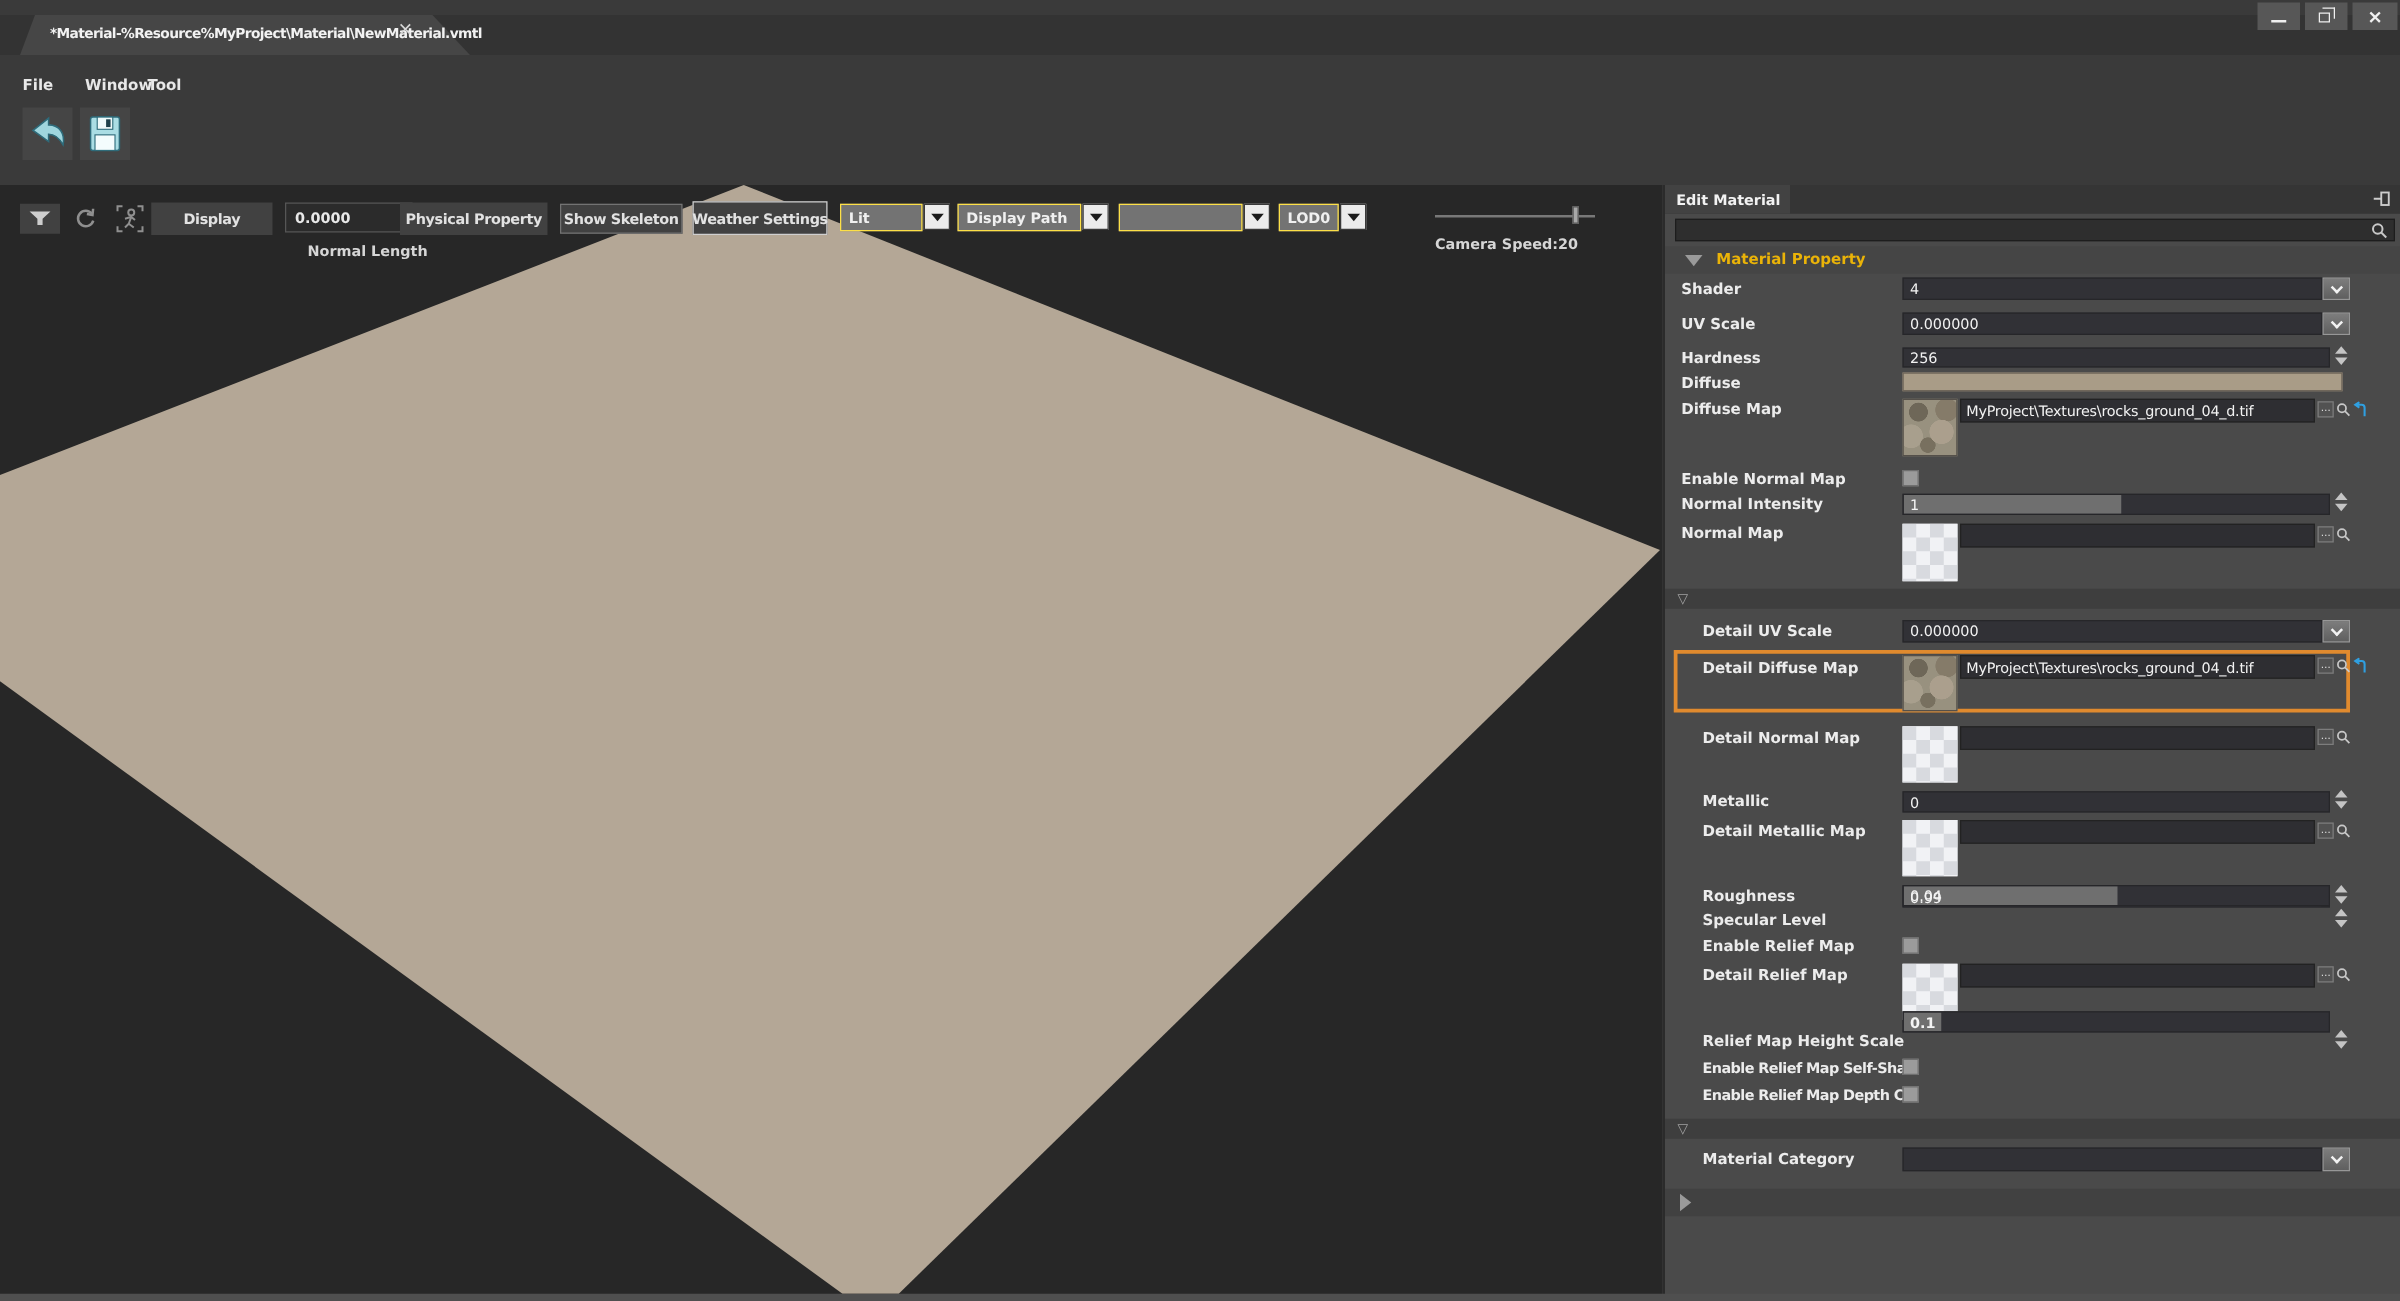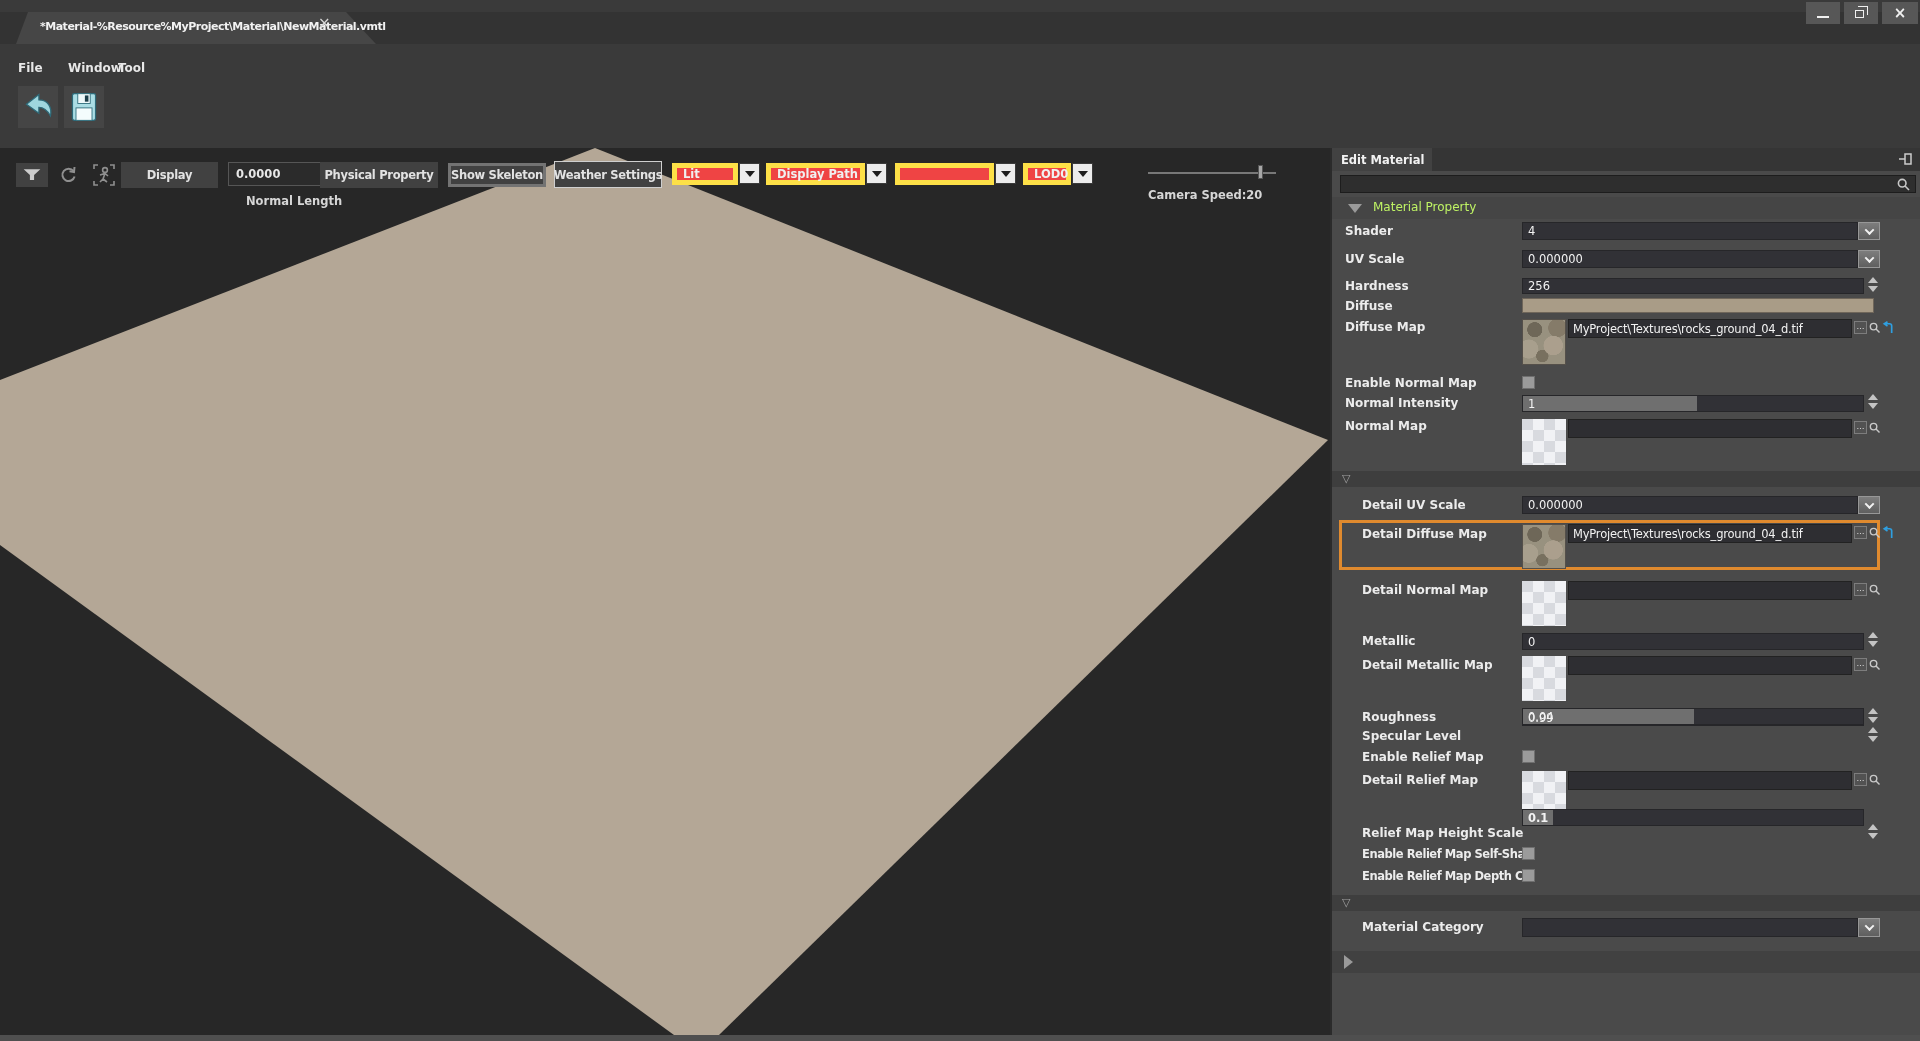--- a/index.html
+++ b/index.html
@@ -31,40 +31,40 @@
   
   .menu-item { top:61px; font-size:12px; font-weight:700; color:#e8e8e8; }
   .tool-btn { top:86px; width:40px; height:42px; background:#454545; display:flex; align-items:center; justify-content:center; }
 
   
   .viewport { left:0; top:148px; width:1330px; height:893px; background:#272727; }
   .vbtn {
     background:#414141; color:#e2e2e2; font-size:11.5px; font-weight:700; letter-spacing:-0.3px;
     display:flex; align-items:center; justify-content:center; white-space:nowrap;
   }
-  .vbtn.outlined  { border:3px solid #737373; }
+  .vbtn.outlined  { border:1px solid #737373; }
   .vbtn.outlined2 { border:1px solid #cfcfcf; }
   .vinput { background:#2b2b2b; border:1px solid #565656; color:#e8e8e8; font-size:11.5px; font-weight:700;
             display:flex; align-items:center; padding-left:7px; }
   .vlabel { font-size:11.5px; font-weight:700; color:#d6d6d6; white-space:nowrap; }
-  .combo-box { background:#ef4444; border:5px solid #fde047; color:#f0f0f0; font-size:11.5px; font-weight:700;
+  .combo-box { background:#737373; border:1px solid #fde047; color:#f0f0f0; font-size:11.5px; font-weight:700;
                display:flex; align-items:center; padding-left:6px; height:22px; }
   .combo-arrow { width:21px; height:21px; background:#ececec; border:1px solid #3a3a3a;
                  display:flex; align-items:center; justify-content:center; }
   .combo-arrow i { width:0; height:0; border-left:5px solid transparent; border-right:5px solid transparent; border-top:6px solid #1c1c1c; }
   .hslider-line { height:2px; background:#787878; }
   .hslider-handle { width:5px; height:14px; background:#a8a8a8; border:1px solid #555; }
 
   
   .panel { left:1330px; top:148px; width:590px; height:893px; background:#4a4a4a; border-left:2px solid #2b2b2b; }
   .panel-tabstrip { left:0; top:0; width:590px; height:23px; background:#353535; }
   .panel-tab { left:0; top:0; width:100px; height:23px; background:#424242; color:#f2f2f2;
                font-size:11.5px; font-weight:700; display:flex; align-items:center; padding-left:9px; }
   .searchbox { left:8px; top:27px; width:576px; height:18px; background:#2e2e2e; border:1px solid #1d1d1d; }
-  .sec-head { font-size:12px; font-weight:400; color:#bef264; white-space:nowrap; }
+  .sec-head { font-size:12px; font-weight:700; color:#eab308; white-space:nowrap; }
   .tri-down { width:0; height:0; border-left:7px solid transparent; border-right:7px solid transparent; border-top:9px solid #9a9a9a; }
   .tri-right { width:0; height:0; border-top:7px solid transparent; border-bottom:7px solid transparent; border-left:9px solid #9a9a9a; }
   .band { left:0; width:590px; background:#3e3e3e; }
   .tri-outline { color:#a0a0a0; font-size:11px; line-height:12px; }
 
   .plabel { font-size:12px; font-weight:700; color:#ececec; white-space:nowrap; line-height:14px; }
   .tight  { font-size:11.5px; letter-spacing:-0.45px; width:178px; overflow:hidden; }
   .pbox   { left:190px; background:#313136; border:1px solid #262629; color:#f2f2f2; font-size:11.5px;
             display:flex; align-items:center; padding-left:5px; }
   .dd     { width:336px; height:18px; }

